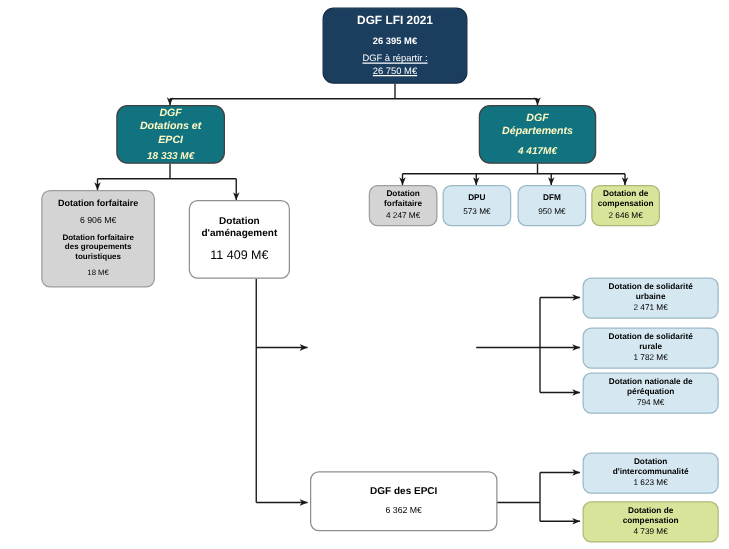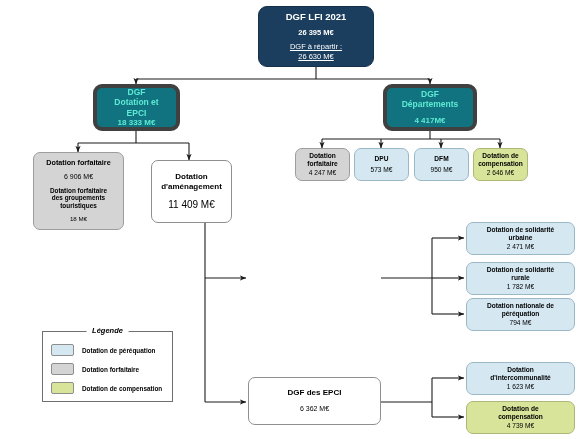--- a/index.html
+++ b/index.html
@@ -54,23 +54,24 @@
     color: #ffffff;
     border-radius: 9px;
   }
   .n-root .ttl { font-size: 9.5px; }
   .n-root .val { font-size: 7.5px; font-weight: bold; }
   .n-root .sub2 { font-size: 7.5px; line-height: 1.3; text-decoration: underline; }
 
   
   .n-teal {
     background: #11737f;
-    border: 4px solid #404040;
-    color: #5eead4;
+    border: 1px solid #404040;
+    color: #fef9c3;
     border-radius: 9px;
+    font-style: italic;
   }
   .n-teal .ttl { font-size: 8.5px; }
   .n-teal .val { font-size: 8px; font-weight: bold; }
 
   
   .n-grey {
     background: #d4d4d4;
     border: 1px solid #9d9d9d;
     color: #000000;
   }
@@ -199,26 +200,26 @@
       <path d="M432,417 L464,417" marker-end="url(#arw)"></path>
     </g>
   </svg>
 
   <div class="node n-root" style="left:258px; top:6px; width:116px; height:61px;">
     <div class="ttl">DGF LFI 2021</div>
     <div class="gap5"></div>
     <div class="val">26 395 M€</div>
     <div class="gap5"></div>
     <div class="sub2">DGF à répartir :</div>
-    <div class="sub2">26 630 M€</div>
+    <div class="sub2">26 750 M€</div>
   </div>
 
   <div class="node n-teal" style="left:93px; top:84px; width:87px; height:47px;">
     <div class="ttl">DGF</div>
-    <div class="ttl">Dotation et</div>
+    <div class="ttl">Dotations et</div>
     <div class="ttl">EPCI</div>
     <div class="gap7"></div>
     <div class="val">18 333 M€</div>
   </div>
 
   <div class="node n-teal" style="left:383px; top:84px; width:94px; height:47px;">
     <div class="ttl">DGF</div>
     <div class="ttl">Départements</div>
     <div class="gap7"></div>
     <div class="val">4 417M€</div>
@@ -279,49 +280,32 @@
     <div class="ttl">rurale</div>
     <div class="val">1 782 M€</div>
   </div>
 
   <div class="node n-blue sm" style="left:466px; top:298px; width:109px; height:33px;">
     <div class="ttl">Dotation nationale de</div>
     <div class="ttl">péréquation</div>
     <div class="val">794 M€</div>
   </div>
 
-  <div class="node n-white lg" style="left:248px; top:377px; width:133px; height:48px;">
+  <div class="node n-white lg" style="left:248px; top:377px; width:150px; height:48px;">
     <div class="ttl">DGF des EPCI</div>
     <div class="gap7"></div>
     <div class="val" style="font-size:7px;">6 362 M€</div>
   </div>
 
   <div class="node n-blue sm" style="left:466px; top:362px; width:109px; height:33px;">
     <div class="ttl">Dotation</div>
     <div class="ttl">d'intercommunalité</div>
     <div class="val">1 623 M€</div>
   </div>
 
   <div class="node n-green sm" style="left:466px; top:401px; width:109px; height:33px;">
     <div class="ttl">Dotation de</div>
     <div class="ttl">compensation</div>
     <div class="val">4 739 M€</div>
   </div>
 
-  <div id="legend">
-    <div class="lg-title">Légende</div>
-    <div class="lg-rows">
-      <div class="lg-row">
-        <span class="sw" style="background:#d5e8f2;"></span>
-        <span class="lg-label">Dotation de péréquation</span>
-      </div>
-      <div class="lg-row">
-        <span class="sw" style="background:#d4d4d4;"></span>
-        <span class="lg-label">Dotation forfaitaire</span>
-      </div>
-      <div class="lg-row">
-        <span class="sw" style="background:#d8e49a;"></span>
-        <span class="lg-label">Dotation de compensation</span>
-      </div>
-    </div>
-  </div>
 
 </div>
 
 </body></html>

